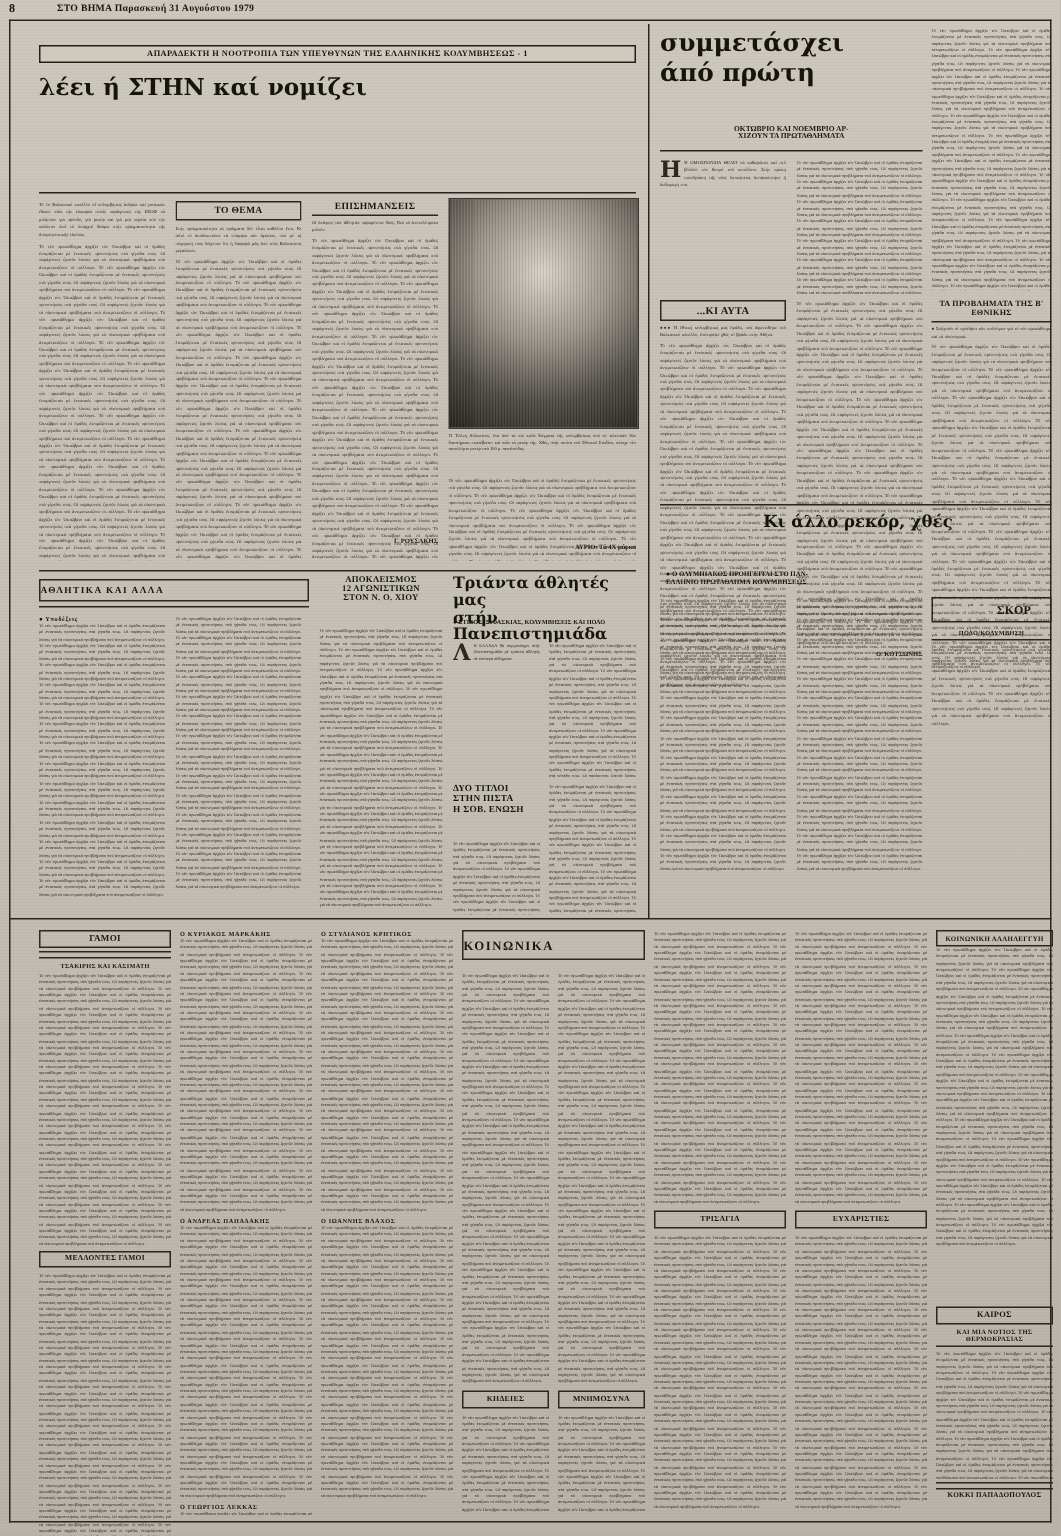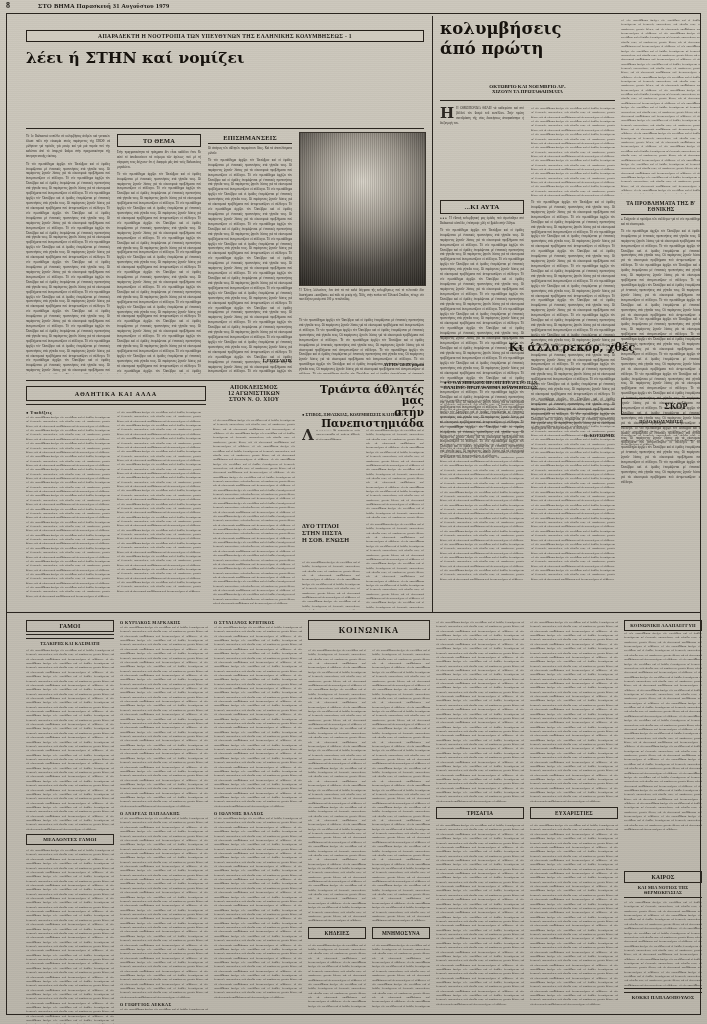--- a/index.html
+++ b/index.html
@@ -24,21 +24,21 @@
   .txt{font-size:3.05px;line-height:1.62;text-align:justify;color:#2d2823;
        word-spacing:.3px;hyphens:auto;}
   .drop{float:left;font-family:"DejaVu Serif",serif;font-size:15px;line-height:12px;
         font-weight:bold;padding:1px 2px 0 0;}
   .photo{background:
       radial-gradient(circle at 50% 32%, #d8d3c8 0%, #9a948a 38%, #4e4a44 72%, #2b2823 100%);
       position:relative;overflow:hidden;border:1px solid #3a352e;}
   .photo:after{content:"";position:absolute;inset:0;
       background:repeating-linear-gradient(90deg,rgba(0,0,0,.10) 0 1px,rgba(255,255,255,.05) 1px 2px);}
   .cap{font-size:3px;line-height:1.5;text-align:justify;color:#2d2823;}
-  .cbar{font-size:6.2px;font-weight:bold;text-align:center;letter-spacing:1px;}
+  .cbar{font-size:6.2px;font-weight:bold;letter-spacing:1px;}
   .sbar{font-size:4.4px;font-weight:bold;text-align:center;}
   .hr{height:1px;background:#2b261f;margin:2px 0;}
   .hr2{height:2px;border-top:1px solid #2b261f;border-bottom:1px solid #2b261f;margin:2px 0;height:3px;}
   .smallcaps{font-size:4.2px;font-weight:bold;letter-spacing:.4px;}
   .tiny{font-size:2.9px;line-height:1.5;color:#2d2823;text-align:justify;}
 </style>
 </head>
 <body>
 
 <div class="page">
@@ -89,21 +89,21 @@
     <div class="txt">Τό νέο πρωτάθλημα ἀρχίζει τόν Ὀκτώβριο καί οἱ ὁμάδες ἑτοιμάζονται μέ ἐντατικές προπονήσεις στά γήπεδα τους. Οἱ παράγοντες ζητοῦν λύσεις γιά τά οἰκονομικά προβλήματα πού ἀντιμετωπίζουν οἱ σύλλογοι. Τό νέο πρωτάθλημα ἀρχίζει τόν Ὀκτώβριο καί οἱ ὁμάδες ἑτοιμάζονται μέ ἐντατικές προπονήσεις στά γήπεδα τους. Οἱ παράγοντες ζητοῦν λύσεις γιά τά οἰκονομικά προβλήματα πού ἀντιμετωπίζουν οἱ σύλλογοι. Τό νέο πρωτάθλημα ἀρχίζει τόν Ὀκτώβριο καί οἱ ὁμάδες ἑτοιμάζονται μέ ἐντατικές προπονήσεις στά γήπεδα τους. Οἱ παράγοντες ζητοῦν λύσεις γιά τά οἰκονομικά προβλήματα πού ἀντιμετωπίζουν οἱ σύλλογοι. Τό νέο πρωτάθλημα ἀρχίζει τόν Ὀκτώβριο καί οἱ ὁμάδες ἑτοιμάζονται μέ ἐντατικές προπονήσεις στά γήπεδα τους. Οἱ παράγοντες ζητοῦν λύσεις γιά τά οἰκονομικά προβλήματα πού ἀντιμετωπίζουν οἱ σύλλογοι. Τό νέο πρωτάθλημα ἀρχίζει τόν Ὀκτώβριο καί οἱ ὁμάδες ἑτοιμάζονται μέ ἐντατικές προπονήσεις στά γήπεδα τους. Οἱ παράγοντες ζητοῦν λύσεις γιά τά οἰκονομικά προβλήματα πού ἀντιμετωπίζουν οἱ σύλλογοι. Τό νέο πρωτάθλημα ἀρχίζει τόν Ὀκτώβριο καί οἱ ὁμάδες ἑτοιμάζονται μέ ἐντατικές προπονήσεις στά γήπεδα τους. Οἱ παράγοντες ζητοῦν λύσεις γιά τά οἰκονομικά προβλήματα πού ἀντιμετωπίζουν οἱ σύλλογοι. Τό νέο πρωτάθλημα ἀρχίζει τόν Ὀκτώβριο καί οἱ ὁμάδες ἑτοιμάζονται μέ ἐντατικές προπονήσεις στά γήπεδα τους. Οἱ παράγοντες ζητοῦν λύσεις γιά τά οἰκονομικά προβλήματα πού ἀντιμετωπίζουν οἱ σύλλογοι. Τό νέο πρωτάθλημα ἀρχίζει τόν Ὀκτώβριο καί οἱ ὁμάδες ἑτοιμάζονται μέ ἐντατικές προπονήσεις στά γήπεδα τους. Οἱ παράγοντες ζητοῦν λύσεις γιά τά οἰκονομικά προβλήματα πού ἀντιμετωπίζουν οἱ σύλλογοι. Τό νέο πρωτάθλημα ἀρχίζει τόν Ὀκτώβριο καί οἱ ὁμάδες ἑτοιμάζονται μέ ἐντατικές προπονήσεις στά γήπεδα τους. Οἱ παράγοντες ζητοῦν λύσεις γιά τά οἰκονομικά προβλήματα πού ἀντιμετωπίζουν οἱ σύλλογοι. Τό νέο πρωτάθλημα ἀρχίζει τόν Ὀκτώβριο καί οἱ ὁμάδες ἑτοιμάζονται μέ ἐντατικές προπονήσεις στά γήπεδα τους. Οἱ παράγοντες ζητοῦν λύσεις γιά τά οἰκονομικά προβλήματα πού ἀντιμετωπίζουν οἱ σύλλογοι. Τό νέο πρωτάθλημα ἀρχίζει τόν Ὀκτώβριο καί οἱ ὁμάδες ἑτοιμάζονται μέ ἐντατικές προπονήσεις στά γήπεδα τους. Οἱ παράγοντες ζητοῦν λύσεις γιά τά οἰκονομικά προβλήματα πού ἀντιμετωπίζουν οἱ σύλλογοι. Τό νέο πρωτάθλημα ἀρχίζει τόν Ὀκτώβριο καί οἱ ὁμάδες ἑτοιμάζονται μέ ἐντατικές προπονήσεις στά γήπεδα τους. Οἱ παράγοντες ζητοῦν λύσεις γιά τά οἰκονομικά προβλήματα πού ἀντιμετωπίζουν οἱ σύλλογοι. Τό νέο πρωτάθλημα ἀρχίζει τόν Ὀκτώβριο καί οἱ ὁμάδες ἑτοιμάζονται μέ ἐντατικές προπονήσεις στά γήπεδα τους. Οἱ παράγοντες ζητοῦν λύσεις γιά τά οἰκονομικά προβλήματα πού ἀντιμετωπίζουν οἱ σύλλογοι. Τό νέο πρωτάθλημα ἀρχίζει τόν Ὀκτώβριο καί οἱ ὁμάδες ἑτοιμάζονται μέ ἐντατικές προπονήσεις στά γήπεδα τους. Οἱ παράγοντες ζητοῦν λύσεις γιά τά οἰκονομικά προβλήματα πού ἀντιμετωπίζουν οἱ σύλλογοι. </div>
   </div>
   <div class="col" style="left:299px;top:362px;width:125px;">
     <div class="sbar" style="text-align:right;">ΑΥΡΙΟ: Τά 4Χ μάρκα</div>
   </div>
   <div class="col" style="left:208px;top:358px;width:84px;">
     <div class="sbar" style="text-align:right;">Γ. ΡΟΥΣΑΚΗΣ</div>
   </div>
 
   <div class="col" style="left:440px;top:18px;width:258px;">
-    <div class="hdl" style="font-size:16.5px;margin-top:3px;">κολυμβήσεις</div>
+    <div class="hdl" style="font-size:16.5px;margin-top:3px;">συμμετάσχει</div>
     <div class="hdl" style="font-size:16.5px;margin-top:3px;">άπό πρώτη</div>
   </div>
   <div class="col" style="left:440px;top:84px;width:175px;">
     <div class="sbar" style="white-space:pre-line;font-size:5px;">ΟΚΤΩΒΡΙΟ ΚΑΙ ΝΟΕΜΒΡΙΟ ΑΡ-
 ΧΙΖΟΥΝ ΤΑ ΠΡΩΤΑΘΛΗΜΑΤΑ</div>
   </div>
   <div class="rule" style="left:440px;top:100px;width:175px;height:1px;"></div>
 
   <div class="col" style="left:440px;top:106px;width:84px;height:90px;overflow:hidden;">
     <div class="txt"><span class="drop">Η</span><span>Η ΟΜΟΣΠΟΝΔΙΑ ΘΕΛΕΙ νά καθιερώσει καί στό βόλλεϋ τόν θεσμό τοῦ κυπέλλου. Στήν πρώτη συνεδρίαση τῆς νέας διοικήσεως ἀποφασίστηκε ἡ διεξαγωγή του.</span></div>
@@ -165,21 +165,21 @@
       <div class="cbar">ΑΘΛΗΤΙΚΑ ΚΑΙ ΑΛΛΑ</div>
     </div>
   </div>
 
   <div class="col" style="left:213px;top:384px;width:82px;">
     <div class="ttl" style="font-size:5.8px;white-space:pre-line;">ΑΠΟΚΛΕΙΣΜΟΣ
 12 ΑΓΩΝΙΣΤΙΚΩΝ
 ΣΤΟΝ Ν. Ο. ΧΙΟΥ</div>
   </div>
 
-  <div class="col" style="left:302px;top:384px;width:122px;text-align:right;">
+  <div class="col" style="left:302px;top:384px;width:122px;">
     <div class="hdl" style="font-size:10.5px;">Τριάντα άθλητές μας</div>
     <div class="hdl" style="font-size:10.5px;margin-top:2px;">στήν Πανεπιστημιάδα</div>
   </div>
   <div class="col" style="left:302px;top:412px;width:122px;">
     <div class="sbar" style="font-size:4.2px;text-align:left;">● ΣΤΙΒΟΣ, ΞΙΦΑΣΚΙΑΣ, ΚΟΛΥΜΒΗΣΕΙΣ ΚΑΙ ΠΟΛΟ</div>
   </div>
 
   <div class="rule" style="left:26px;top:404px;width:180px;height:1px;"></div>
 
   <div class="col" style="left:26px;top:410px;width:84px;height:200px;overflow:hidden;">

